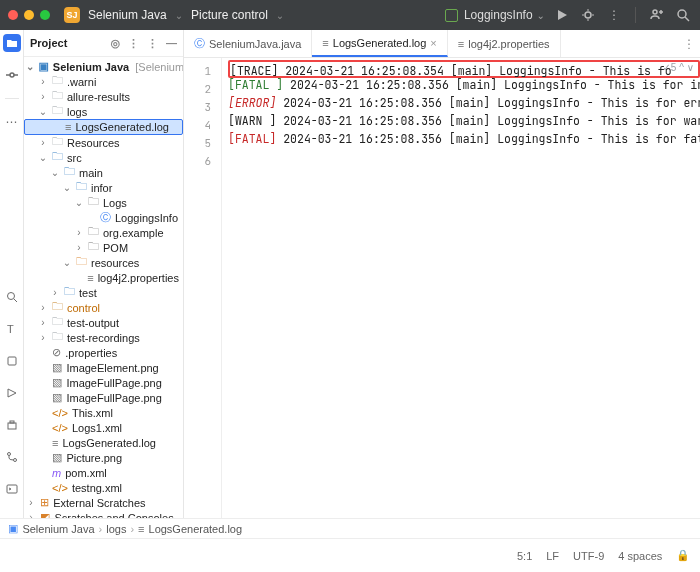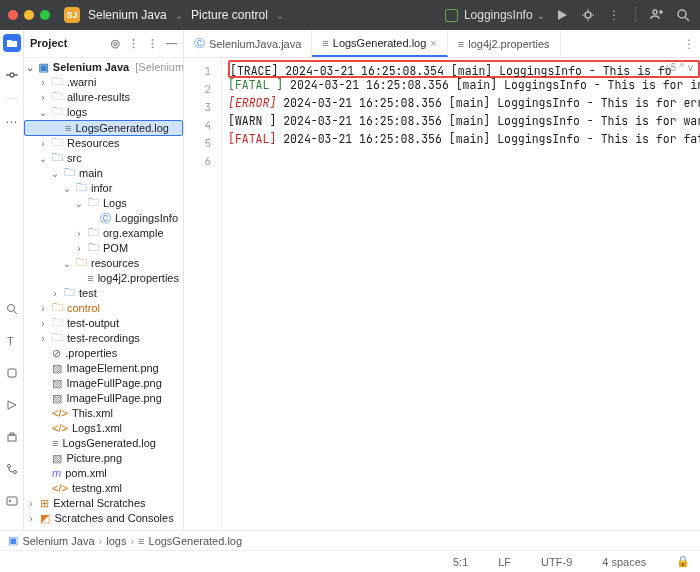--- a/index.html
+++ b/index.html
@@ -185,25 +185,25 @@
 
 
 .crumbs {
   height:20px; display:flex; align-items:center; gap:4px;
   border-top:1px solid #ededed;
   padding:0 8px;
   font-size:11px; color:#555;
 }
 .crumbs .sep { color:#aaa; }
 .statusbar {
-  height:22px;
+  height:34px;
   display:flex;
   align-items:center;
   justify-content:flex-end;
-  gap:30px;
+  gap:14px;
   padding:0 10px;
   border-top:1px solid #ededed;
   font-size:11px;
   color:#666;
 }
 
 svg { display:block; }
 </style>
 </head>
 <body>

